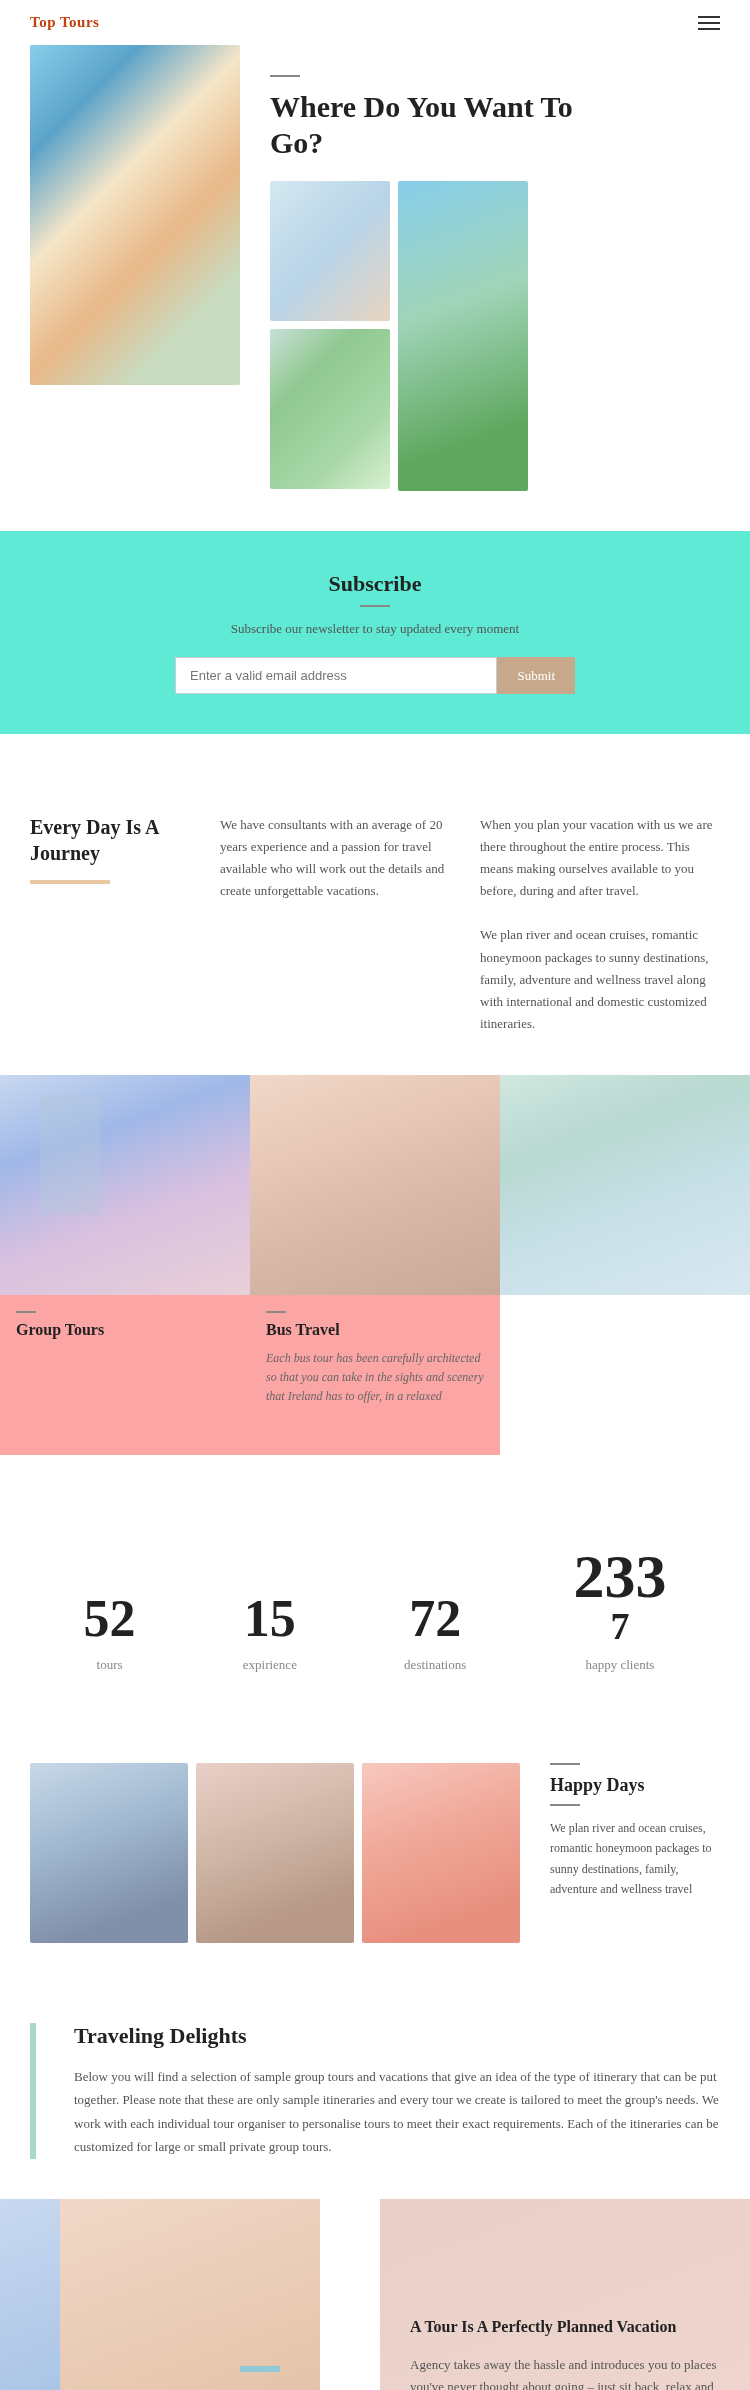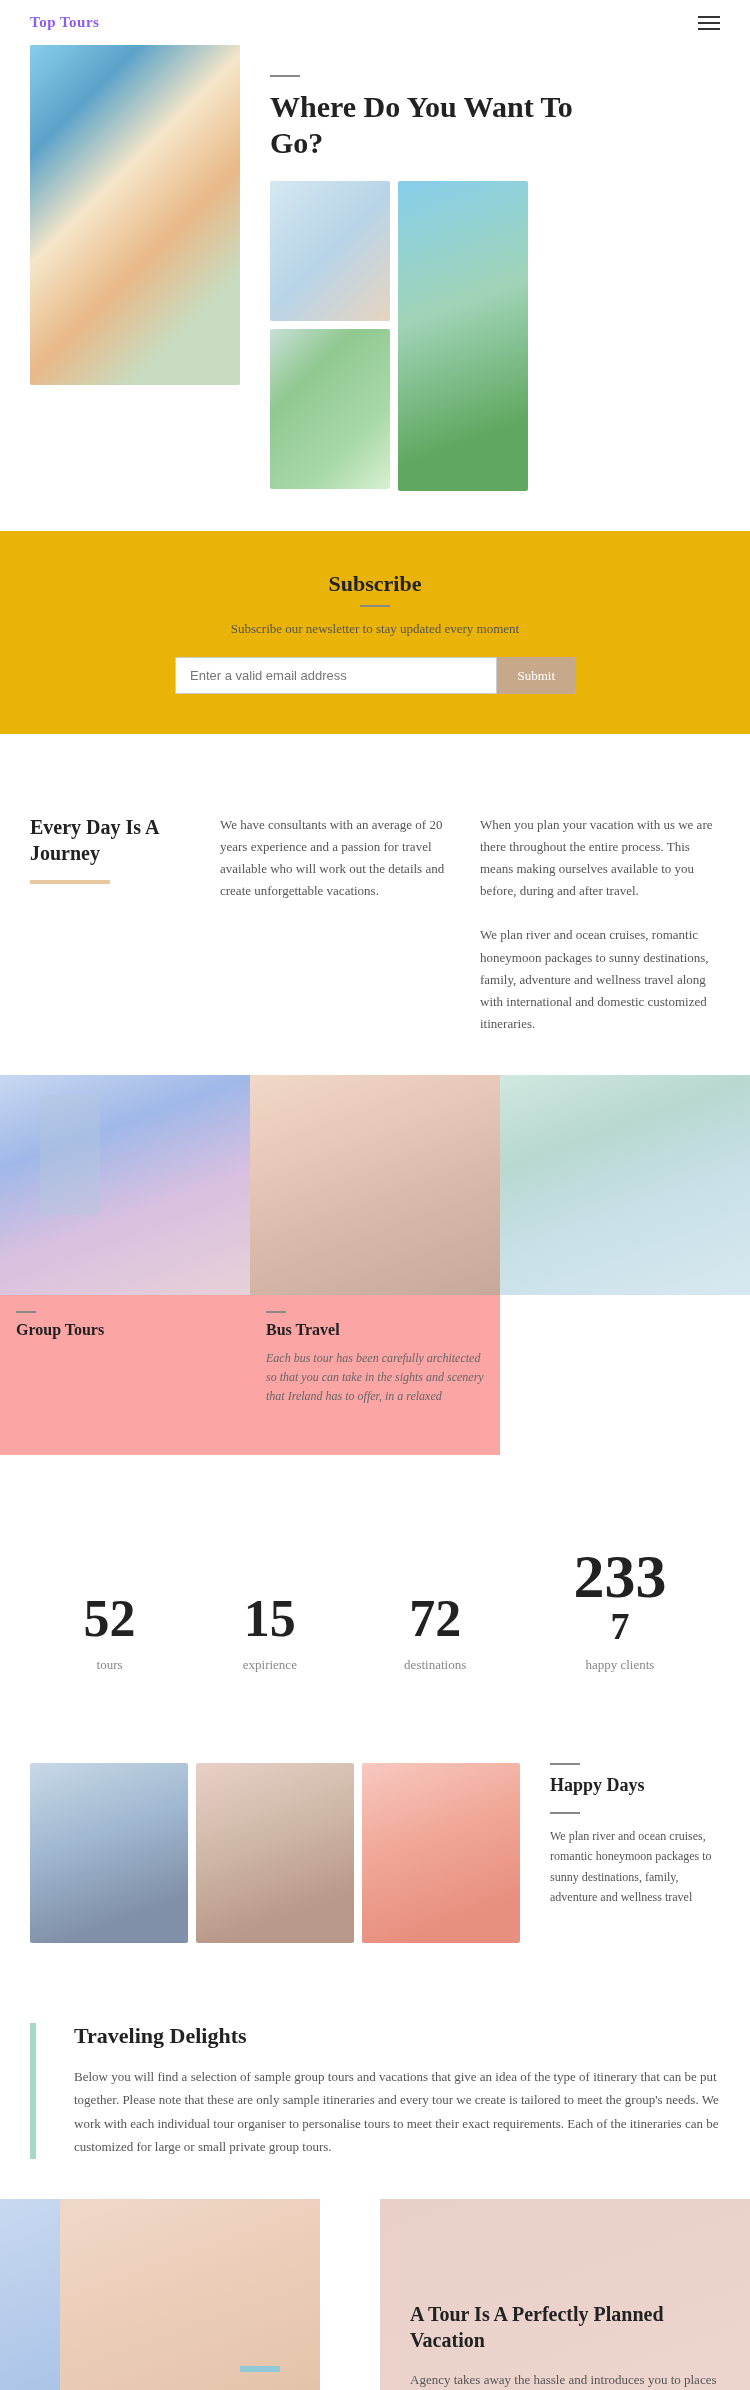--- a/index.html
+++ b/index.html
@@ -16,21 +16,21 @@
       display: flex;
       justify-content: space-between;
       align-items: center;
       padding: 14px 30px;
       background: #fff;
     }
     .logo {
       font-size: 15px;
       font-weight: 600;
       letter-spacing: 0.5px;
-      color: #8b5cf6;
+      color: #c2410c;
     }
     .hamburger {
       display: flex;
       flex-direction: column;
       gap: 4px;
       cursor: pointer;
     }
     .hamburger span {
       width: 22px;
       height: 2px;
@@ -111,21 +111,21 @@
       gap: 8px;
     }
     .hero-palm {
       width: 130px;
       height: 310px;
       background: linear-gradient(160deg, #87CEEB 0%, #a0d4b8 40%, #60a860 80%);
     }
 
     
     .subscribe-section {
-      background: #eab308;
+      background: #5eead4;
       padding: 40px 30px;
       text-align: center;
       margin: 0 0 40px 0;
     }
     .subscribe-section h2 {
       font-size: 22px;
       font-weight: 700;
       color: #222;
       margin-bottom: 8px;
     }
@@ -315,21 +315,21 @@
       flex-shrink: 0;
       padding-left: 10px;
     }
     .happy-text .section-divider {
       margin-bottom: 10px;
     }
     .happy-text h3 {
       font-size: 18px;
       font-weight: 700;
       color: #222;
-      margin-bottom: 16px;
+      margin-bottom: 8px;
     }
     .happy-text .section-divider2 {
       width: 30px;
       height: 2px;
       background: #888;
       margin-bottom: 12px;
     }
     .happy-text p {
       font-size: 12px;
       color: #555;
@@ -393,21 +393,21 @@
       width: 370px;
       height: 100%;
       background: linear-gradient(160deg, #e8d0c8 0%, #f0d8d0 100%);
       z-index: 1;
       display: flex;
       flex-direction: column;
       justify-content: center;
       padding: 40px 30px;
     }
     .vacation-overlay h2 {
-      font-size: 20px;
+      font-size: 16px;
       font-weight: 700;
       color: #222;
       line-height: 1.3;
       margin-bottom: 16px;
     }
     .vacation-overlay p {
       font-size: 13px;
       color: #555;
       line-height: 1.7;
     }

